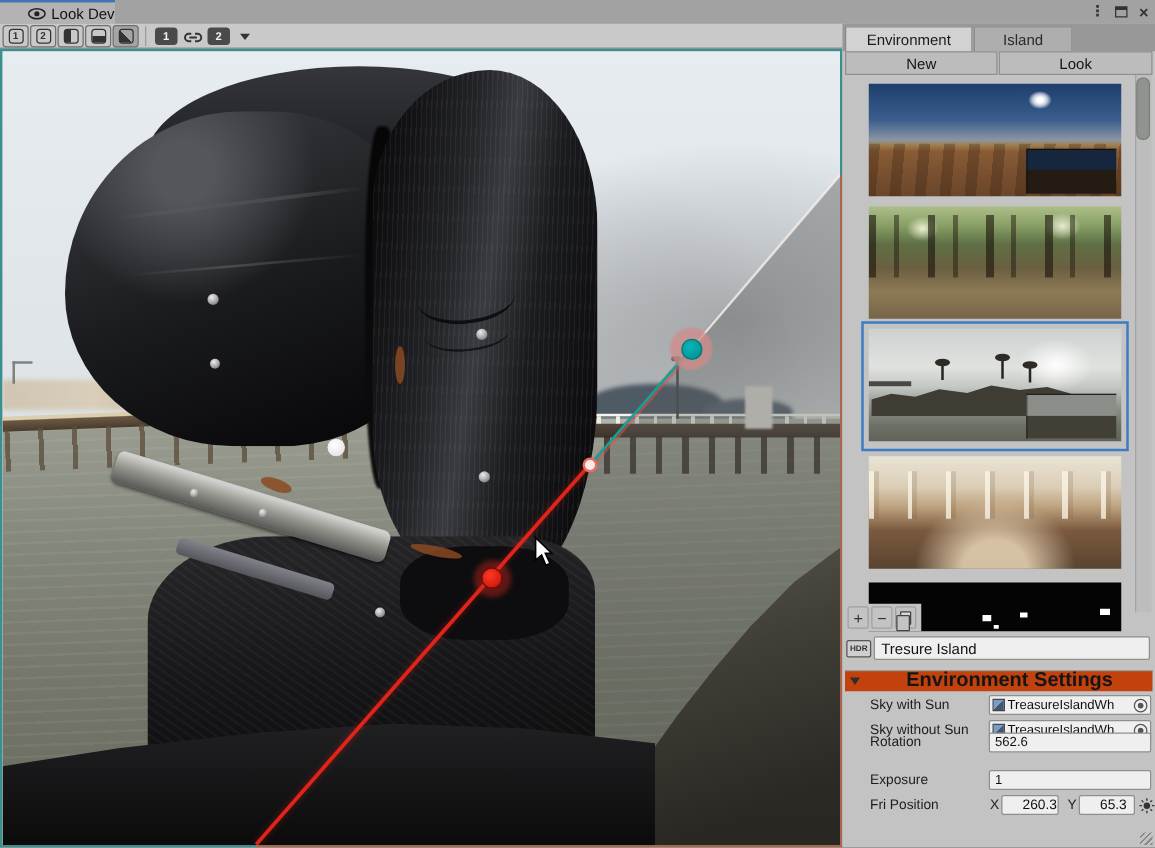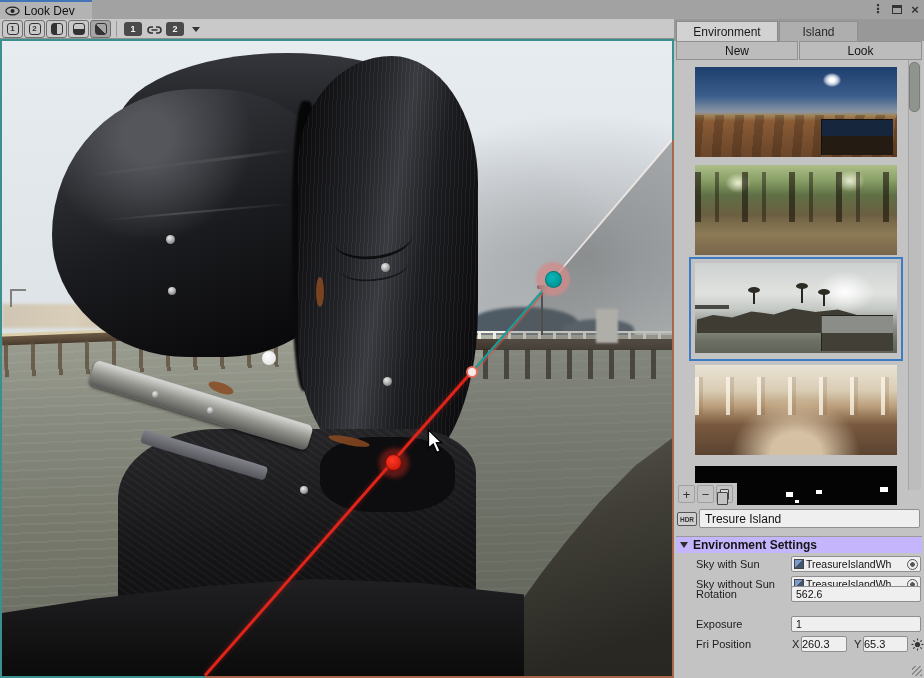--- a/index.html
+++ b/index.html
@@ -5,21 +5,21 @@
   html,body{margin:0;padding:0;background:#888;}
   *{box-sizing:border-box;}
   .window{position:relative;width:924px;height:678px;background:#a2a2a2;
     font-family:"Liberation Sans","DejaVu Sans",sans-serif;font-size:12px;color:#1b1b1b;
     overflow:hidden;user-select:none;}
   .abs{position:absolute;}
 
   
   .titlebar{left:0;top:0;width:924px;height:19px;background:#a2a2a2;}
   .doc-tab{left:0;top:0;width:92px;height:19px;background:#b3b3b3;border-top:2px solid #4474b8;
-    display:flex;align-items:center;gap:4px;padding-left:5px;font-size:12px;color:#111;}
+    display:flex;align-items:center;gap:4px;padding-left:22px;font-size:12px;color:#111;}
   .win-ctrl{top:2px;height:14px;display:flex;align-items:center;justify-content:center;color:#333;}
   .menu-dots{left:872px;width:12px;font-size:12px;font-weight:bold;}
   .max-ico{left:890px;width:14px;}
   .max-box{width:10px;height:9px;border:1px solid #333;border-top:3px solid #333;}
   .close-ico{left:908px;width:14px;font-size:13px;font-weight:bold;}
 
   
   .toolbar{left:0;top:19px;width:675px;height:20px;background:#c9c9c9;border-bottom:1px solid #8f8f8f;}
   .tb-btn{position:absolute;top:1px;width:21px;height:18px;background:#c9c9c9;border:1px solid #707070;
     border-radius:3px;display:flex;align-items:center;justify-content:center;}
@@ -194,37 +194,37 @@
   .copy-ico{width:9px;height:11px;border:1.3px solid #444;border-radius:1px;position:relative;background:#d8d8d8;}
   .copy-ico::before{content:"";position:absolute;left:-4px;top:2px;width:9px;height:11px;border:1.3px solid #444;
     border-radius:1px;background:#c3c3c3;}
   .scrollbar{left:232px;top:60px;width:13px;height:430px;background:#bdbdbd;border-left:1px solid #a5a5a5;}
   .scroll-thumb{left:233px;top:62px;width:11px;height:50px;border-radius:5px;background:#8f948e;border:1px solid #7c7c7c;}
 
   .hdr-badge{left:1px;top:512px;width:20px;height:14px;border:1px solid #555;border-radius:2px;font-size:6.5px;
     font-weight:bold;color:#333;display:flex;align-items:center;justify-content:center;background:#cfcfcf;}
   .hdr-field{left:23px;top:509px;width:221px;height:19px;background:#efefef;border:1px solid #8f8f8f;
     border-radius:2px;font-size:12px;color:#111;display:flex;align-items:center;padding-left:5px;}
-  .set-header{left:0;top:536px;width:246px;height:17px;background:#c4b5fd;border-top:1px solid #9a9a9a;
-    display:flex;align-items:center;font-weight:bold;font-size:12px;color:#151515;}
+  .set-header{left:0;top:536px;width:246px;height:17px;background:#c2410c;border-top:1px solid #9a9a9a;
+    display:flex;align-items:center;font-weight:bold;font-size:16px;color:#151515;gap:32px;}
   .foldout{width:0;height:0;border-left:4px solid transparent;border-right:4px solid transparent;
     border-top:6px solid #2e2e2e;margin:0 5px 0 4px;}
   .srow{left:0;width:248px;height:17px;}
   .slbl{position:absolute;left:20px;top:2px;font-size:11px;color:#1d1d1d;white-space:nowrap;}
   .fld{position:absolute;left:115px;top:0;width:130px;height:16px;background:#efefef;border:1px solid #8f8f8f;
     border-radius:2px;font-size:10.5px;color:#111;display:flex;align-items:center;overflow:hidden;}
   .fld-txt{padding-left:4px;}
   .obj-txt{flex:1;white-space:nowrap;overflow:hidden;font-size:10.5px;}
   .tex-ico{flex:none;width:10px;height:10px;margin:0 2px;border:1px solid #445;
     background:linear-gradient(135deg,#7a9cc8 0 50%,#46566a 50%);}
   .picker{flex:none;width:11px;height:11px;border:1px solid #555;border-radius:50%;margin-right:2px;
     background:radial-gradient(circle,#555 0 2px,transparent 2.6px);}
   .mini-lbl{position:absolute;top:2px;font-size:11px;color:#1d1d1d;}
   .mini-fld{position:absolute;top:0;height:16px;background:#efefef;border:1px solid #8f8f8f;border-radius:2px;
-    font-size:11px;display:flex;align-items:center;padding-left:0;color:#111;}
+    font-size:11px;display:flex;align-items:center;padding-left:16px;color:#111;}
   .swatch{position:absolute;left:118px;top:2px;width:100px;height:12px;border:1px solid #3a3a3a;}
   .grip{left:236px;top:666px;width:10px;height:10px;
     background:repeating-linear-gradient(135deg,transparent 0 2px,#8a8a8a 2px 3.5px);}
   svg{display:block;}
 </style>
 </head>
 <body>
 
 <div class="window">
 

